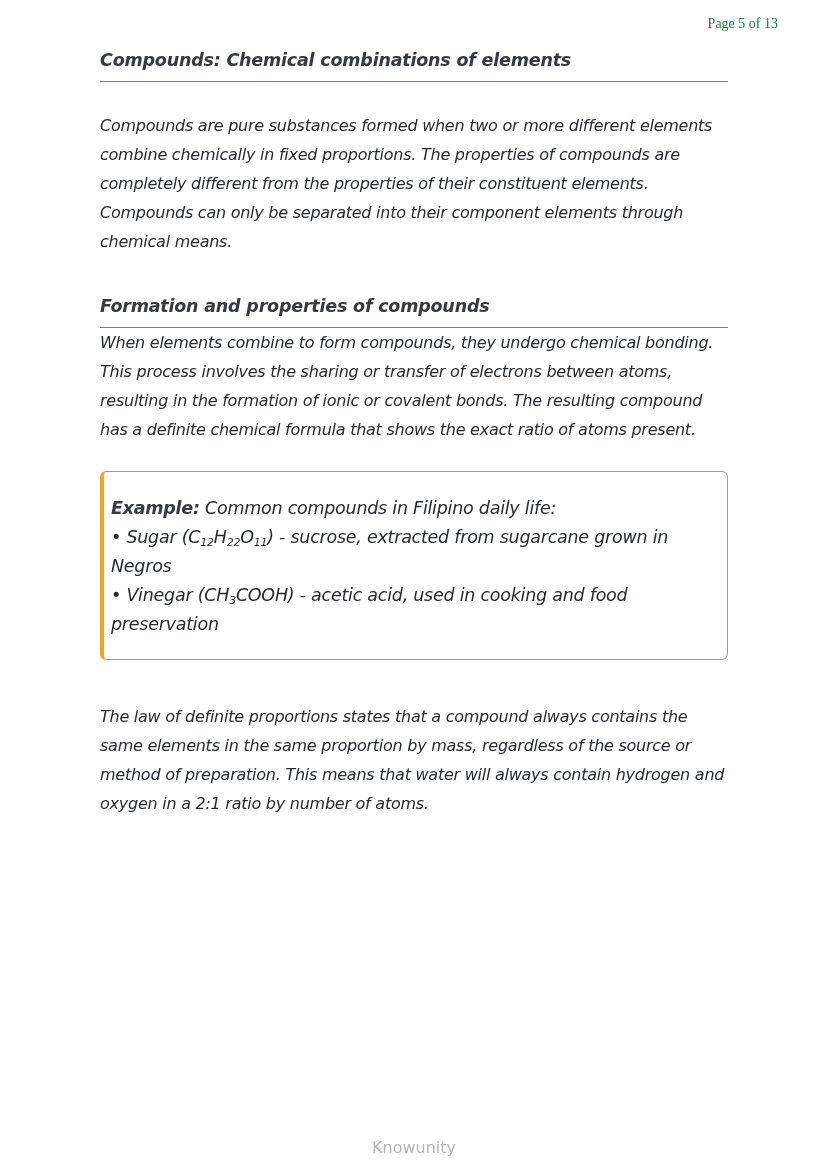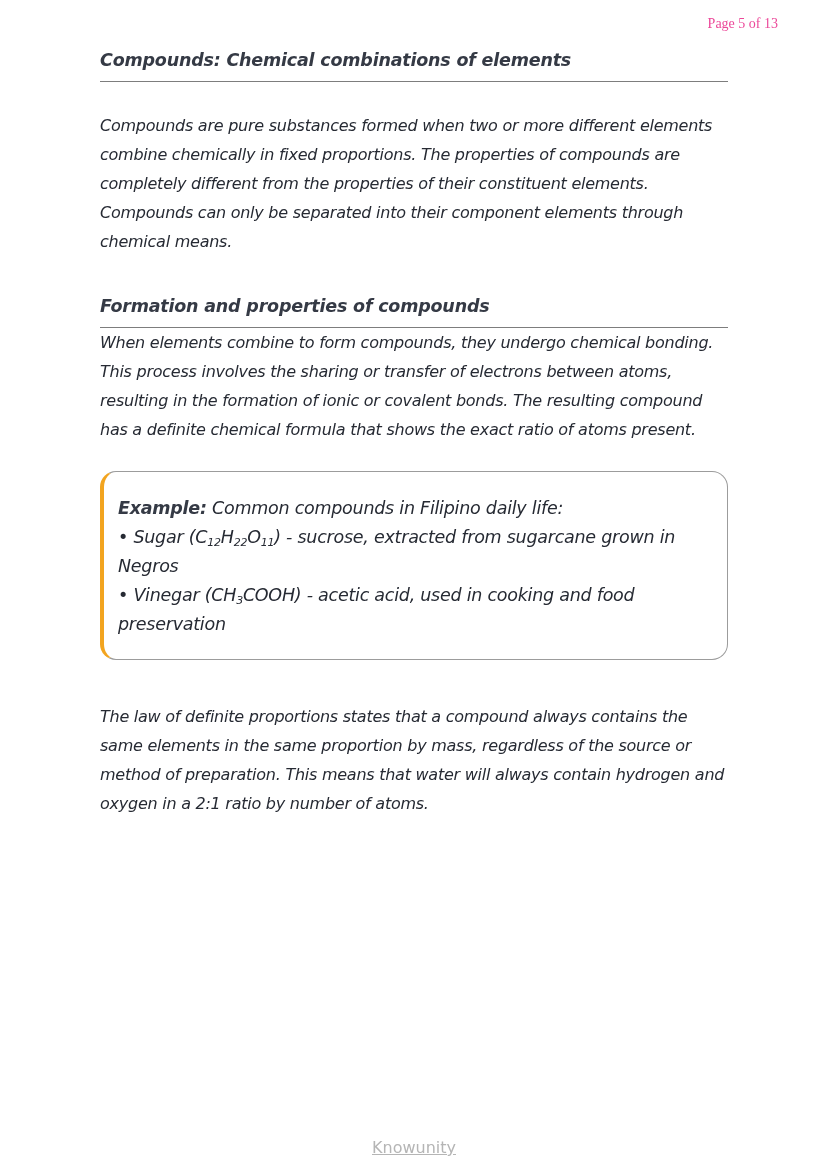--- a/index.html
+++ b/index.html
@@ -1,30 +1,30 @@
 <!DOCTYPE html>
 <html><head>
 <meta charset="utf-8">
 <style>
   html, body { margin: 0; padding: 0; background: #ffffff; }
   body { width: 828px; height: 1171px; position: relative; overflow: hidden;
          font-family: "DejaVu Sans", sans-serif; color: #262a33; }
   .page-num { position: absolute; top: 16px; right: 50px; font-family: "Liberation Serif", serif;
-              font-size: 14px; color: #ec4899; }
+              font-size: 14px; color: #15803d; }
   .content { position: absolute; left: 100px; width: 628px; top: 50px; font-style: italic; }
   h2 { font-size: 17.5px; font-weight: bold; color: #353a45; margin: 0; padding-bottom: 11px;
        border-bottom: 1.5px solid #7d7d7d; letter-spacing: -0.2px; }
   p { font-size: 16px; line-height: 29px; margin: 0; color: #262a33; letter-spacing: -0.25px; }
-  .callout { border: 1px solid #9c9c9c; border-left: 4px solid #f2a41f; border-radius: 16px;
-             padding: 22px 22px 20px 14px; }
+  .callout { border: 1px solid #9c9c9c; border-left: 4px solid #f2a41f; border-radius: 6px;
+             padding: 22px 22px 20px 7px; }
   .callout div { font-size: 17.5px; line-height: 29px; letter-spacing: -0.25px; }
   sub { font-size: 11px; vertical-align: -3px; line-height: 0; }
   b { color: #353a45; }
   .footer { position: absolute; bottom: 14px; left: 0; width: 828px; text-align: center;
-            font-size: 16px; color: #b5b5b5; text-decoration: underline; }
+            font-size: 16px; color: #b5b5b5; }
 </style>
 </head>
 <body>
 
 <div class="page-num">Page 5 of 13</div>
 
 <div class="content">
   <h2>Compounds: Chemical combinations of elements</h2>
   <p style="margin-top:29px">Compounds are pure substances formed when two or more different elements combine chemically in fixed proportions. The properties of compounds are completely different from the properties of their constituent elements. Compounds can only be separated into their component elements through chemical means.</p>
 

